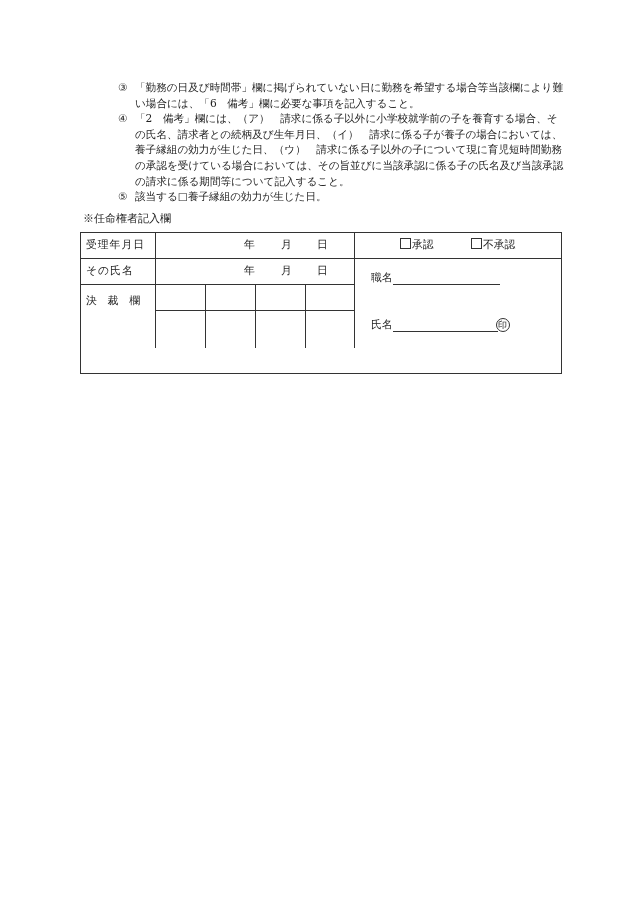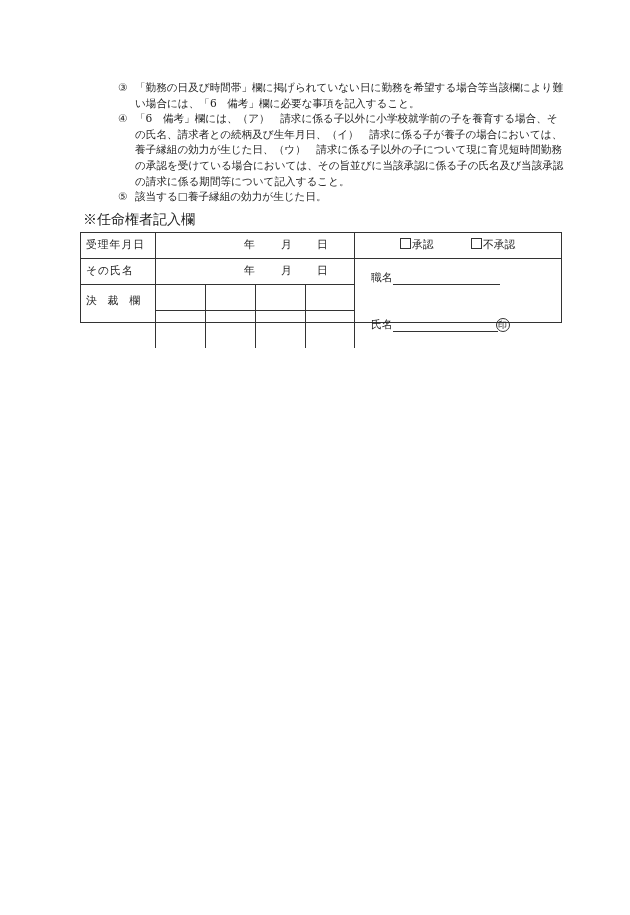--- a/index.html
+++ b/index.html
@@ -2,41 +2,41 @@
 <html><head>
 <meta charset="utf-8">
 <style>
   html, body { margin:0; padding:0; background:#ffffff; }
   body { width:630px; height:915px; position:relative; overflow:hidden;
          font-family:"DejaVu Serif","Liberation Serif",serif; color:#222; }
   .notes { position:absolute; left:118px; top:80px; width:450px; font-size:10.6px; line-height:15.6px; }
   .note { position:relative; padding-left:17px; }
   .note .num { position:absolute; left:0; top:0; }
   .note .txt { display:block; }
-  .section-title { position:absolute; left:83px; top:211px; font-size:14px; }
-  .tbl { position:absolute; left:80px; top:232px; width:482px; height:91px;
+  .section-title { position:absolute; left:83px; top:211px; font-size:11px; }
+  .tbl { position:absolute; left:80px; top:232px; width:482px; height:142px;
          border:1px solid #333; box-sizing:border-box; font-size:10.8px; }
   .line { position:absolute; background:#333; }
   .cell-text { position:absolute; }
   .sig-underline { display:inline-block; border-bottom:1px solid #333; height:12px; vertical-align:bottom; }
   .seal { display:inline-block; width:12px; height:12px; border:1px solid #333; border-radius:50%;
           font-size:9px; line-height:12px; text-align:center; vertical-align:bottom; margin-left:-2px; }
   .chk { display:inline-block; width:9px; height:9px; border:1px solid #333; margin-right:1px; vertical-align:-1px; }
 </style>
 </head>
 <body>
 
 <div class="notes">
   <div class="note">
     <span class="num">③</span>
     <span class="txt">「勤務の日及び時間帯」欄に掲げられていない日に勤務を希望する場合等当該欄により難い場合には、「6　備考」欄に必要な事項を記入すること。</span>
   </div>
   <div class="note">
     <span class="num">④</span>
-    <span class="txt">「6　備考」欄には、（ア）　請求に係る子以外に小学校就学前の子を養育する場合、その氏名、請求者との続柄及び生年月日、（イ）　請求に係る子が養子の場合においては、養子縁組の効力が生じた日、（ウ）　請求に係る子以外の子について現に育児短時間勤務の承認を受けている場合においては、その旨並びに当該承認に係る子の氏名及び当該承認の請求に係る期間等について記入すること。</span>
+    <span class="txt">「2　備考」欄には、（ア）　請求に係る子以外に小学校就学前の子を養育する場合、その氏名、請求者との続柄及び生年月日、（イ）　請求に係る子が養子の場合においては、養子縁組の効力が生じた日、（ウ）　請求に係る子以外の子について現に育児短時間勤務の承認を受けている場合においては、その旨並びに当該承認に係る子の氏名及び当該承認の請求に係る期間等について記入すること。</span>
   </div>
   <div class="note">
     <span class="num">⑤</span>
     <span class="txt">該当する□養子縁組の効力が生じた日。</span>
   </div>
 </div>
 
 <div class="section-title">※任命権者記入欄</div>
 
 <div class="tbl">

